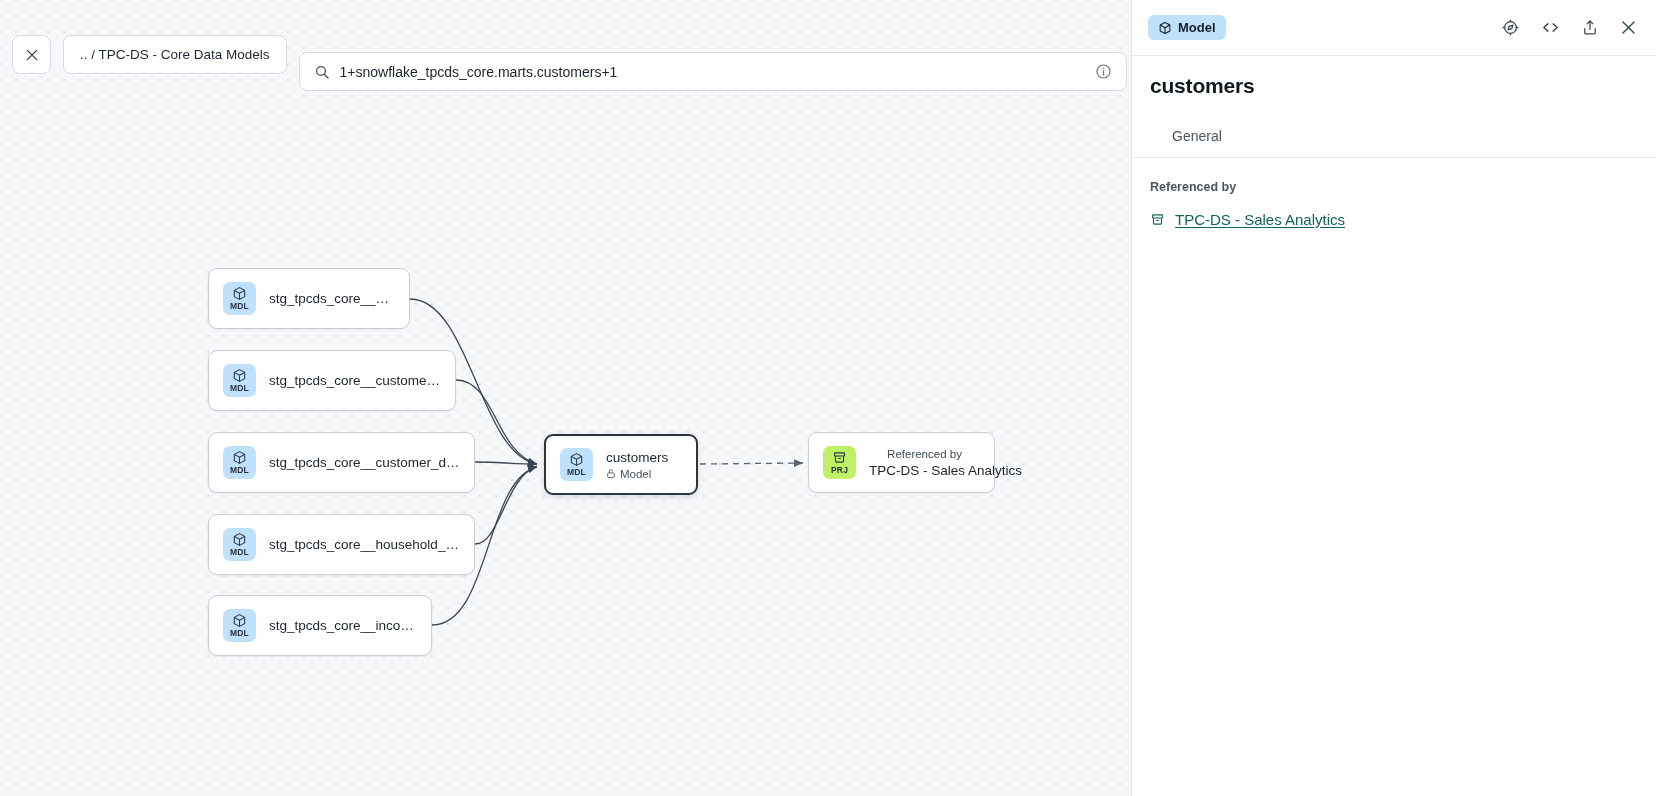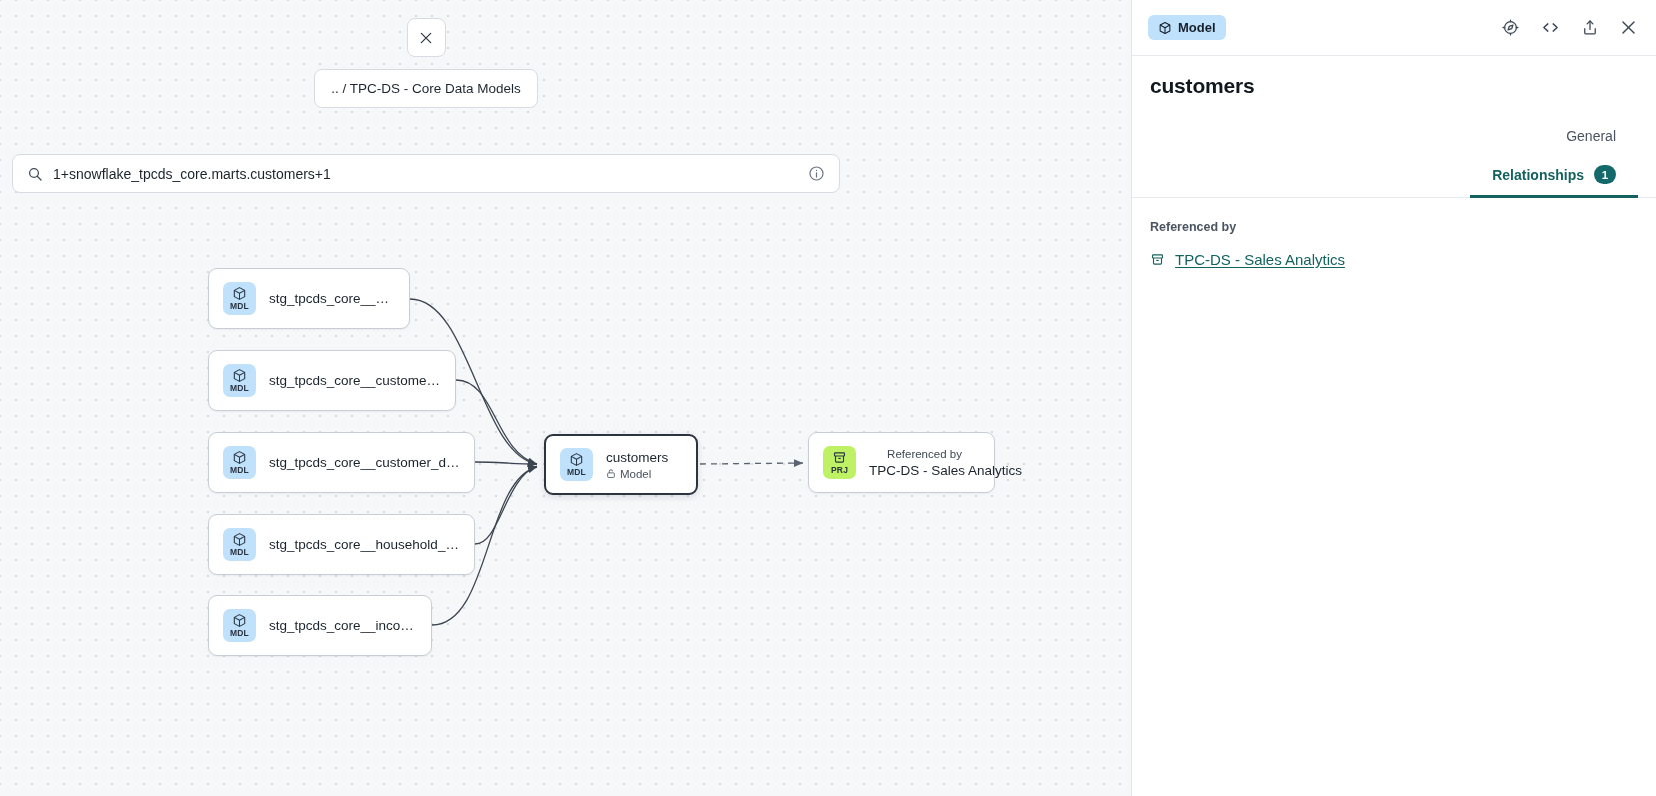--- a/index.html
+++ b/index.html
@@ -21,21 +21,20 @@
     background-position: 8px 8px;
     overflow: hidden;
     flex: 0 0 1131px;
   }
 
   
   .toolbar {
     position: absolute; top: 18px; left: 12px;
     display: flex; align-items: center; gap: 12px;
     z-index: 6;
-    flex-direction: column;
   }
   .tb-btn {
     height: 39px; min-width: 39px;
     background: #ffffff;
     border: 1px solid #d8dce2;
     border-radius: 8px;
     display: flex; align-items: center; justify-content: center;
     color: #303a46;
     cursor: pointer;
   }
@@ -135,21 +134,20 @@
 
   .panel-title-wrap { padding: 18px 18px 0 18px; }
   .panel-title { font-size: 21px; font-weight: 700; color: #12181f; letter-spacing: -0.2px; }
   .panel-sub { font-size: 12.5px; color: #3f4854; margin-top: 8px; }
 
   .tabs {
     margin-top: 22px;
     display: flex; align-items: flex-end; gap: 0;
     padding: 0 18px;
     border-bottom: 1px solid #e7e9ee;
-    flex-direction: column;
   }
   .tab {
     padding: 8px 22px 11px 22px;
     font-size: 14px; color: #4a5360; cursor: pointer;
     border-bottom: 3px solid transparent;
     margin-bottom: -1px;
     display: flex; align-items: center; gap: 10px;
   }
   .tab.active { color: #13625f; font-weight: 700; border-bottom-color: #13625f; }
   .tab-badge {
@@ -370,24 +368,20 @@
     </div>
 
     <div class="panel-title-wrap">
       <div class="panel-title">customers</div>
     </div>
 
     <div class="tabs">
       <div class="tab">
         <span>General</span>
       </div>
-      <div class="tab active">
-        <span>Relationships</span>
-        <span class="tab-badge">1</span>
-      </div>
     </div>
 
     <div class="panel-body">
       <div class="section-label">Referenced by</div>
       <div class="ref-item">
         <span class="ref-icon">
           <svg width="15" height="15" viewBox="0 0 24 24" fill="none" stroke="currentColor" stroke-width="1.8" stroke-linejoin="round">
             <rect x="4" y="4.5" width="16" height="5" rx="1.3"></rect>
             <path d="M5.6 9.5v8.2c0 .9.7 1.6 1.6 1.6h9.6c.9 0 1.6-.7 1.6-1.6V9.5"></path>
             <path d="M10 13.5h4"></path>

